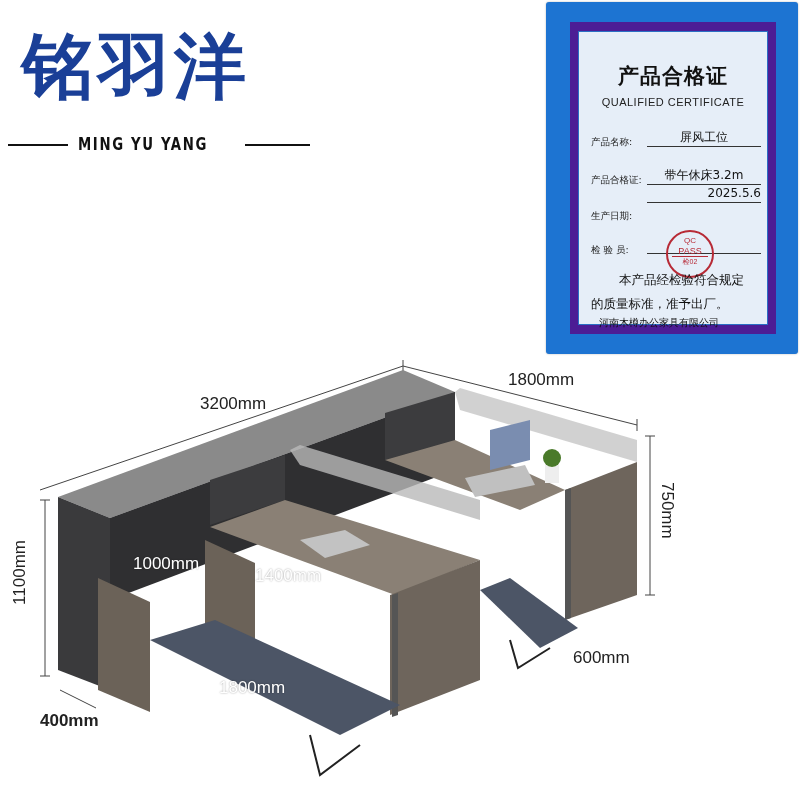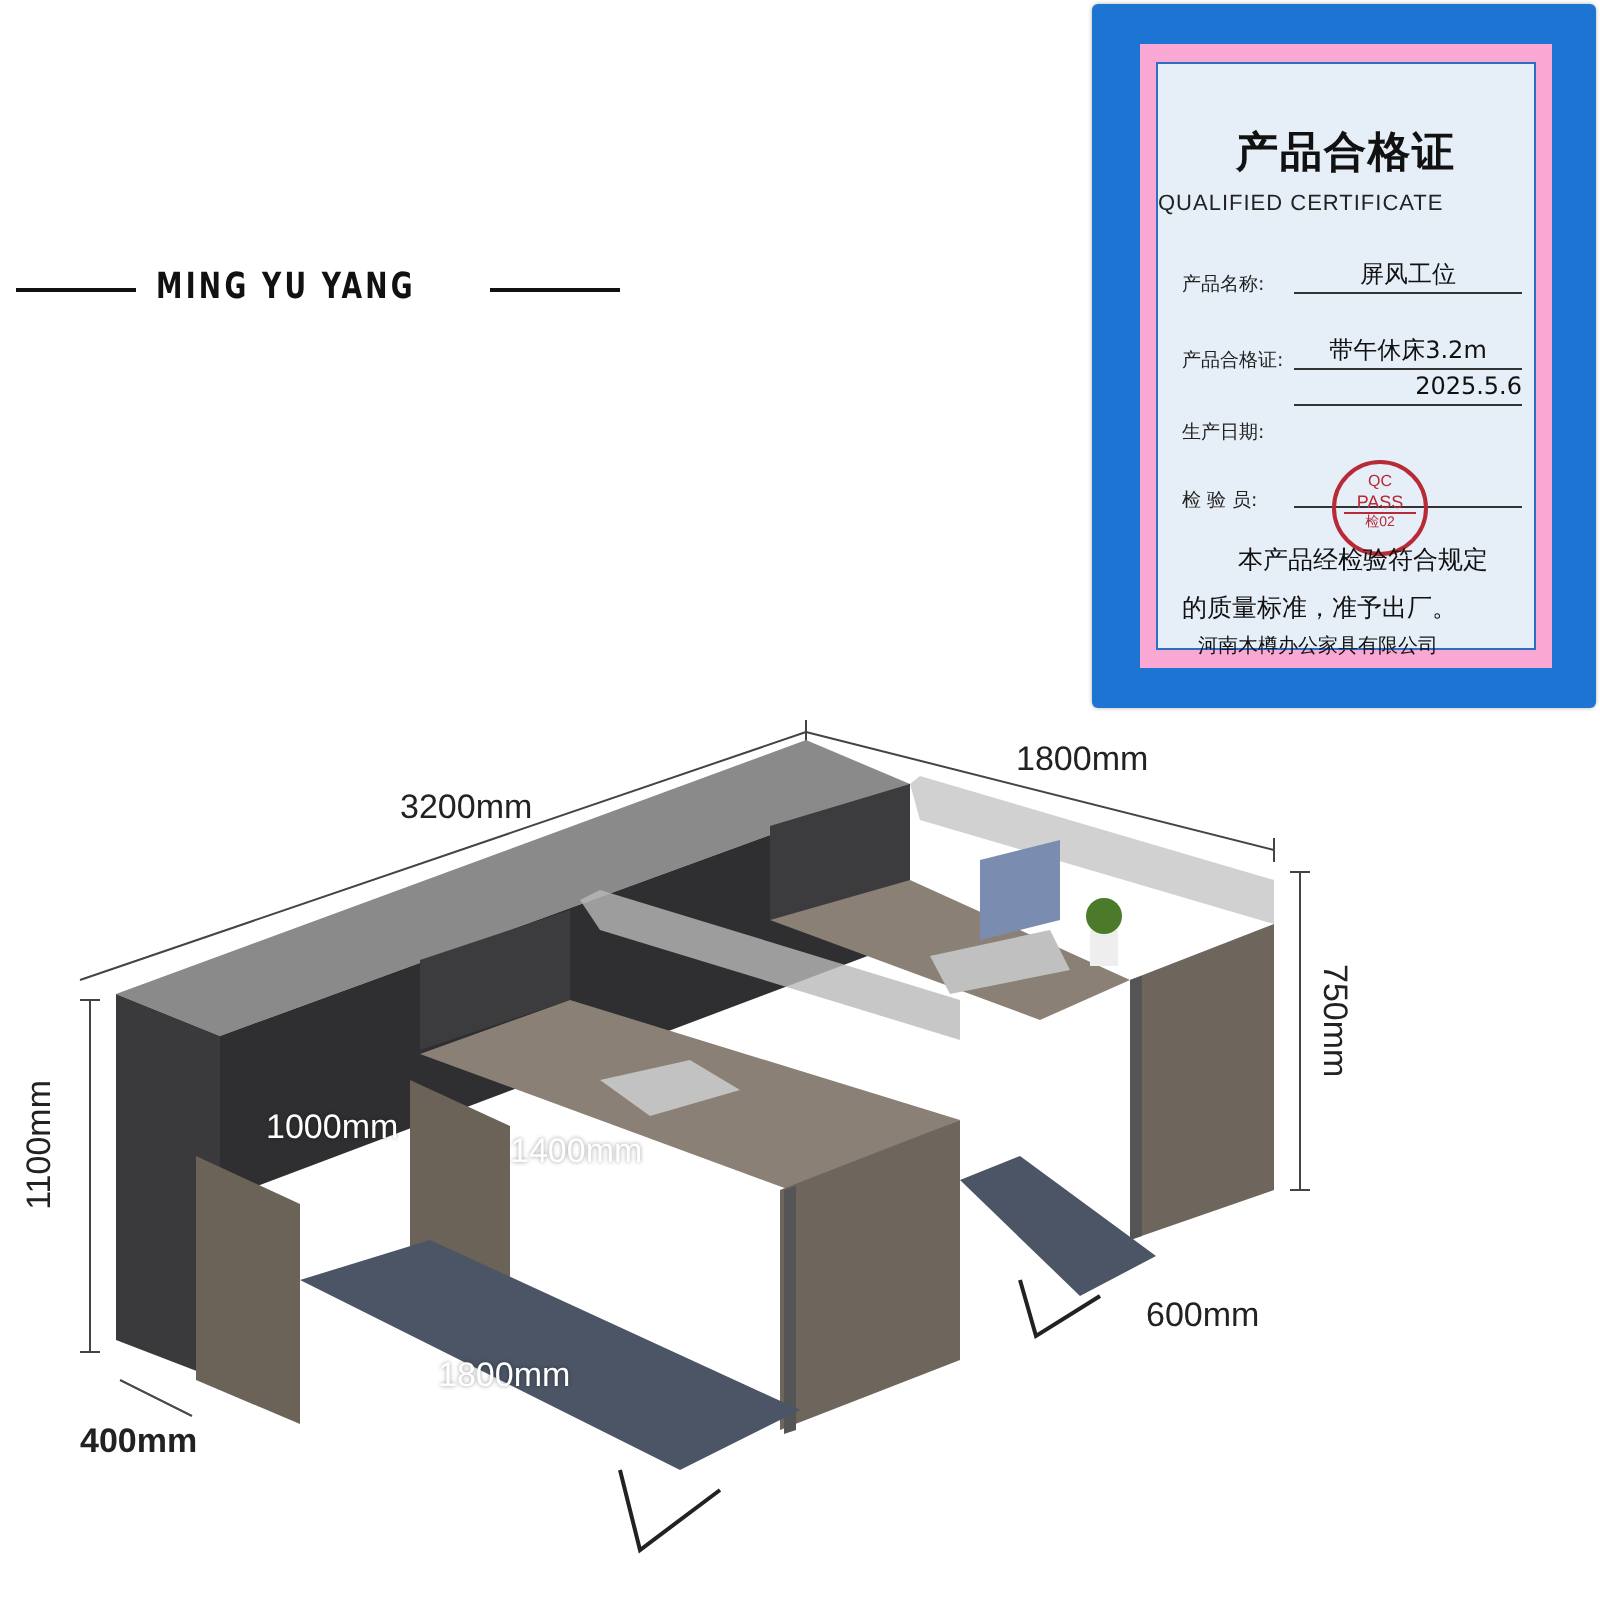--- a/index.html
+++ b/index.html
@@ -4,40 +4,41 @@
 <style>
   html,body{margin:0;padding:0;background:#fff;}
   #canvas{position:relative;width:800px;height:800px;overflow:hidden;background:#ffffff;font-family:"Liberation Sans",sans-serif;}
   .abs{position:absolute;}
   
   .brand-cn{left:22px;top:26px;font-family:"DejaVu Serif",serif;font-weight:bold;font-size:72px;line-height:80px;color:#1a3f97;letter-spacing:4px;}
   .brand-line{height:2px;background:#111;top:144px;}
   .brand-en{left:78px;top:133px;font-family:"DejaVu Sans Condensed","DejaVu Sans",sans-serif;font-weight:bold;font-size:18px;letter-spacing:2px;color:#111;transform:scaleX(0.82);transform-origin:left;}
   
   .cert{left:546px;top:2px;width:252px;height:352px;background:#1d74d2;border-radius:3px;box-shadow:0 0 2px rgba(0,0,0,.3);}
-  .cert-inner{left:24px;top:20px;width:206px;height:312px;background:#f9a8d4;}
+  .cert-inner{left:24px;top:20px;width:206px;height:312px;background:#4c1d95;}
   .cert-frame{left:8px;top:9px;width:188px;height:292px;border:1.5px solid #2b6fc4;background:#e6eef8;}
   .cert-title{left:0;width:188px;top:30px;text-align:center;font-family:"DejaVu Sans",sans-serif;font-weight:bold;font-size:21px;color:#111;letter-spacing:1px;}
-  .cert-sub{left:0;width:188px;top:64px;text-align:left;font-size:11px;color:#222;letter-spacing:.5px;}
+  .cert-sub{left:0;width:188px;top:64px;text-align:center;font-size:11px;color:#222;letter-spacing:.5px;}
   .cert-lbl{left:12px;font-family:"DejaVu Sans",sans-serif;font-size:9.5px;color:#222;}
   .cert-val{left:68px;width:114px;border-bottom:1.2px solid #333;font-family:"DejaVu Sans",sans-serif;font-size:12px;color:#111;text-align:center;height:16px;line-height:15px;}
   .stamp{left:87px;top:170px;width:44px;height:44px;border:2px solid #b72a36;border-radius:50%;color:#b72a36;text-align:center;font-size:8px;line-height:10px;margin-top:28px;}
   .stamp .bar{display:block;border-top:1.2px solid #b72a36;margin:0 4px;}
   .cert-body{font-family:"DejaVu Sans",sans-serif;font-size:12.5px;color:#111;}
   .cert-co{font-family:"DejaVu Sans",sans-serif;font-size:10px;color:#111;}
   
   .dim{font-family:"Liberation Sans",sans-serif;font-size:17px;color:#222;}
   .dim-w{color:#fff;text-shadow:0 0 2px rgba(0,0,0,.4);}
   .vert{writing-mode:vertical-rl;}
 </style>
 </head>
 <body>
 
 <div id="canvas">
 
+  <div class="abs brand-cn">铭羽洋</div>
   <div class="abs brand-line" style="left:8px;width:60px;"></div>
   <div class="abs brand-en">MING YU YANG</div>
   <div class="abs brand-line" style="left:245px;width:65px;"></div>
 
   <div class="abs cert">
     <div class="abs cert-inner">
       <div class="abs cert-frame">
         <div class="abs cert-title">产品合格证</div>
         <div class="abs cert-sub">QUALIFIED CERTIFICATE</div>
 

